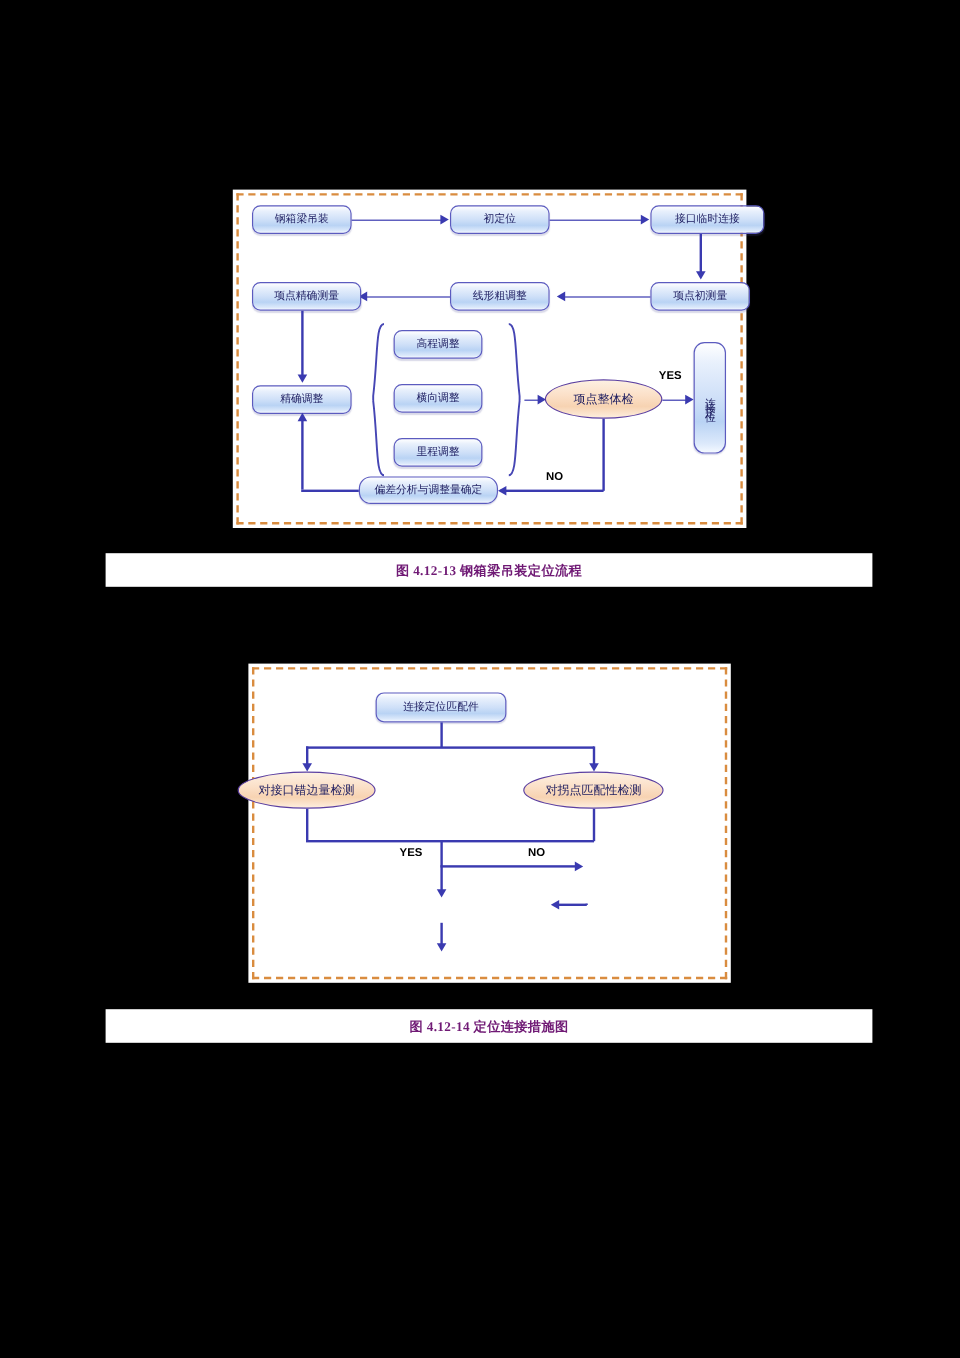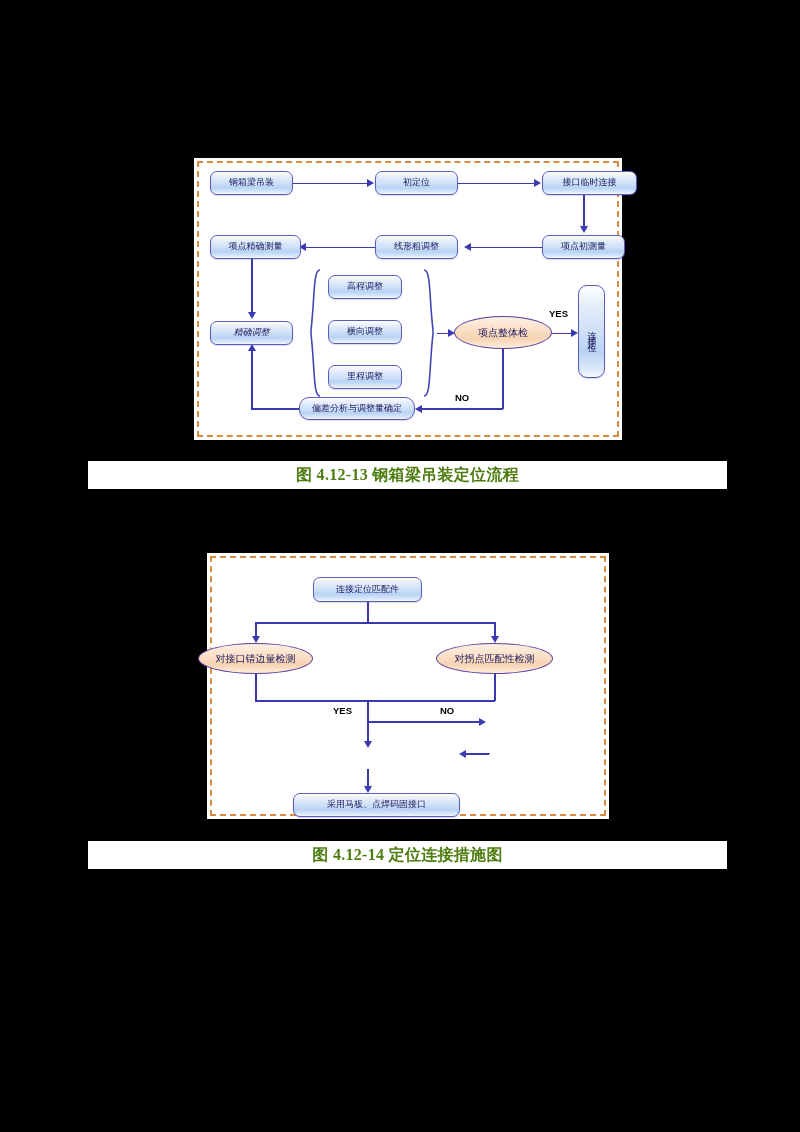--- a/index.html
+++ b/index.html
@@ -34,23 +34,23 @@
     left: 88px;
     width: 639px;
     height: 28px;
     background: #ffffff;
     display: flex;
     align-items: center;
     justify-content: center;
   }
   .caption-text {
     font-family: "Liberation Serif", "DejaVu Serif", serif;
-    font-size: 16px;
+    font-size: 11px;
     font-weight: bold;
-    color: #4d7c0f;
+    color: #701a75;
     letter-spacing: 0.3px;
     white-space: nowrap;
   }
 
   
   .node {
     position: absolute;
     box-sizing: border-box;
     border: 1px solid #5b5bbf;
     border-radius: 7px;
@@ -183,21 +183,21 @@
   <div class="node" style="left:181px; top:77px; width:83px; height:24px;">线形粗调整</div>
 
   <div class="conn h" style="left:107px; top:88.5px; width:74px;"></div>
   <div class="arrow left" style="left:105px; top:85px;"></div>
 
   <div class="node" style="left:16px; top:77px; width:91px; height:24px;">项点精确测量</div>
 
   <div class="conn v" style="left:57px; top:101px; height:57px;"></div>
   <div class="arrow down" style="left:54px; top:154px;"></div>
 
-  <div class="node" style="left:16px; top:163px; width:83px; height:24px;font-style:italic;">精确调整</div>
+  <div class="node" style="left:16px; top:163px; width:83px; height:24px;">精确调整</div>
 
   <div class="brace" style="left:112px; top:110px; width:16px; height:130px;">
     <svg width="16" height="130" viewBox="0 0 16 130">
       <path d="M14 2 C7 2, 9 28, 5 62 C9 28, 7 2, 14 2 M14 128 C7 128, 9 100, 5 66 C9 100, 7 128, 14 128 M5 62 L5 66" fill="none" stroke="#4646b4" stroke-width="1.6"></path>
     </svg>
   </div>
 
   <div class="brace" style="left:228px; top:110px; width:16px; height:130px;">
     <svg width="16" height="130" viewBox="0 0 16 130">
       <path d="M2 2 C9 2, 7 28, 11 62 C7 28, 9 2, 2 2 M2 128 C9 128, 7 100, 11 66 C7 100, 9 128, 2 128 M11 62 L11 66" fill="none" stroke="#4646b4" stroke-width="1.6"></path>
@@ -265,18 +265,17 @@
 
 
   <div class="conn v" style="left:281px; top:200px; height:1px;"></div>
   <div class="conn h" style="left:256px; top:200px; width:26px;"></div>
   <div class="arrow left" style="left:252px; top:196.5px;"></div>
 
 
   <div class="conn v" style="left:160px; top:216px; height:21px;"></div>
   <div class="arrow down" style="left:157px; top:233px;"></div>
 
-  <div class="node" style="left:86px; top:240px; width:167px; height:24px;">采用马板、点焊码固接口</div>
 </div>
 
 <div class="caption-band" style="top:841px;">
   <span class="caption-text">图 4.12-14  定位连接措施图</span>
 </div>
 
 </body></html>

